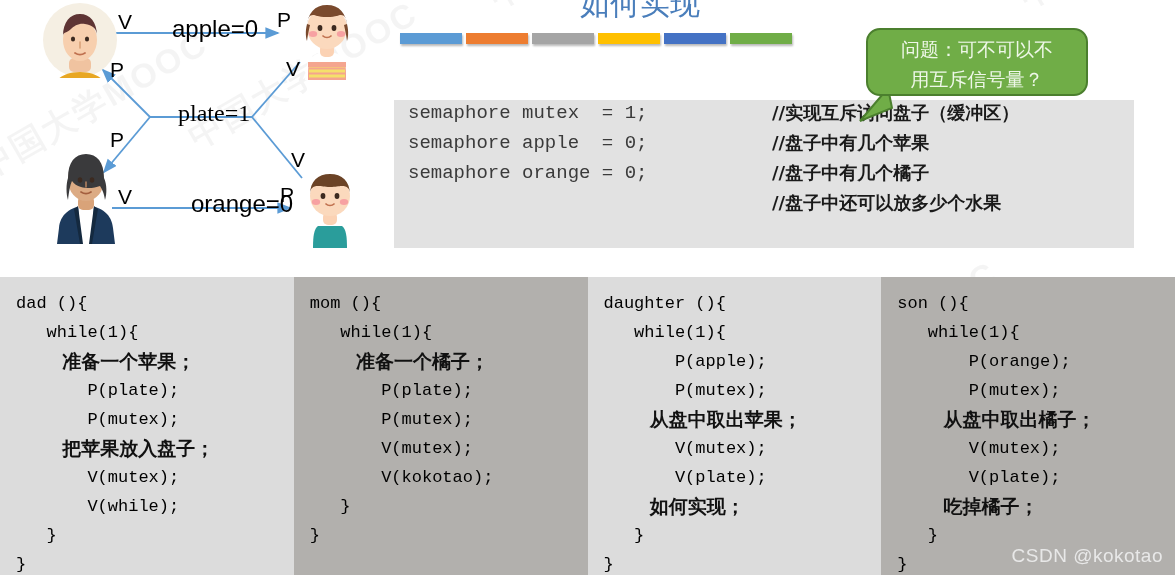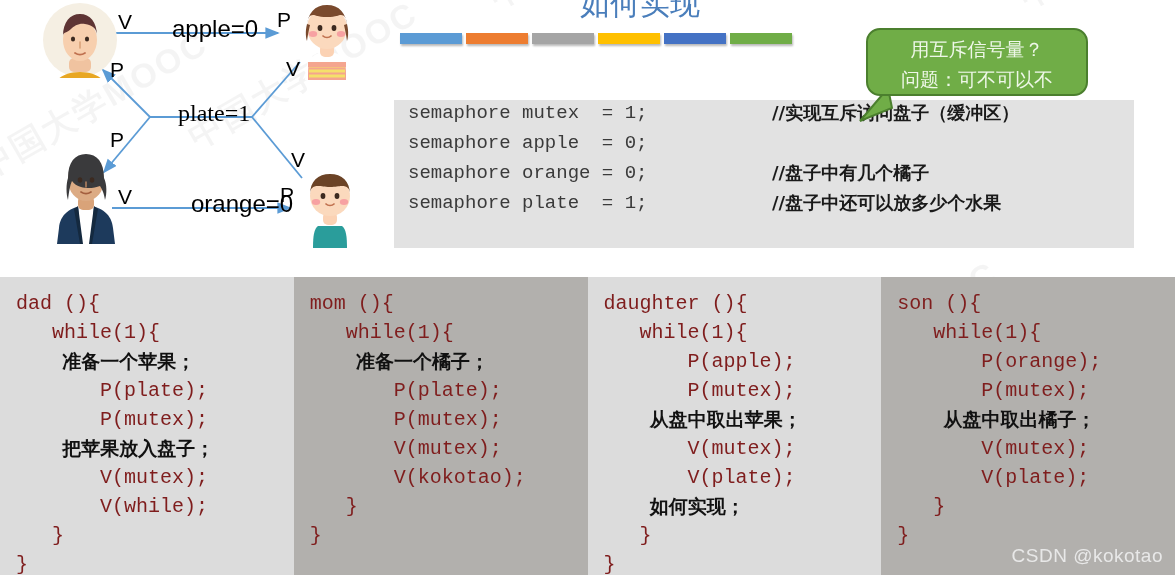--- a/index.html
+++ b/index.html
@@ -71,21 +71,21 @@
   
   #panels{position:absolute;left:0;top:277px;width:1175px;height:298px;display:flex;}
   .panel{
     position:relative;width:298px;height:298px;box-sizing:border-box;
     padding:12px 0 0 16px;overflow:hidden;
   }
   .panel.light{background:#dcdcdc;}
   .panel.dark{background:#b2b0ad;}
   .cl{
     font-family:"Liberation Mono","DejaVu Sans Mono",monospace;
-    font-size:20px;line-height:29px;color:#7f1d1d;white-space:pre;
+    font-size:17px;line-height:29px;color:#000000;white-space:pre;
   }
   .cl.cn{
     font-family:"DejaVu Sans",sans-serif;
     font-weight:bold;color:#111;font-size:19px;
   }
 
   #csdn{
     position:absolute;right:12px;bottom:8px;
     font-size:19px;color:#e8e8e8;
     font-family:"Liberation Sans",sans-serif;
@@ -214,37 +214,37 @@
   <span class="bar" style="left: 330px; width: 62px; background: rgb(112, 173, 71);"></span>
 </div>
 
 <div id="sem">
   <div class="sem-row">
     <span class="sem-code">semaphore mutex  = 1;</span>
     <span class="sem-cmt">//实现互斥访问盘子（缓冲区）</span>
   </div>
   <div class="sem-row">
     <span class="sem-code">semaphore apple  = 0;</span>
+    <span class="sem-cmt">//盘子中有几个苹果</span>
   </div>
   <div class="sem-row">
     <span class="sem-code">semaphore orange = 0;</span>
     <span class="sem-cmt">//盘子中有几个橘子</span>
   </div>
   <div class="sem-row">
-    <span class="sem-code">semaphore plate  = 1;</span>
     <span class="sem-cmt">//盘子中还可以放多少个水果</span>
   </div>
 </div>
 
 <svg id="callout-tail" viewBox="0 0 36 34">
   <path d="M30 0 L34 20 L2 33 Z" fill="#70ad47" stroke="#4b7f2e" stroke-width="2"></path>
 </svg>
 <div id="callout">
+  <div>问题：可不可以不</div>
   <div>用互斥信号量？</div>
-  <div>问题：可不可以不</div>
 </div>
 
 <div id="panels">
 
   <div class="panel light">
     <div class="cl">dad (){</div>
     <div class="cl">   while(1){</div>
     <div class="cl cn">       准备一个苹果；</div>
     <div class="cl">       P(plate);</div>
     <div class="cl">       P(mutex);</div>
@@ -281,18 +281,19 @@
   </div>
 
   <div class="panel dark">
     <div class="cl">son (){</div>
     <div class="cl">   while(1){</div>
     <div class="cl">       P(orange);</div>
     <div class="cl">       P(mutex);</div>
     <div class="cl cn">       从盘中取出橘子；</div>
     <div class="cl">       V(mutex);</div>
     <div class="cl">       V(plate);</div>
+    <div class="cl cn">       吃掉橘子；</div>
     <div class="cl">   }</div>
     <div class="cl">}</div>
   </div>
 </div>
 
 <div id="csdn">CSDN @kokotao</div>
 
 </body></html>

